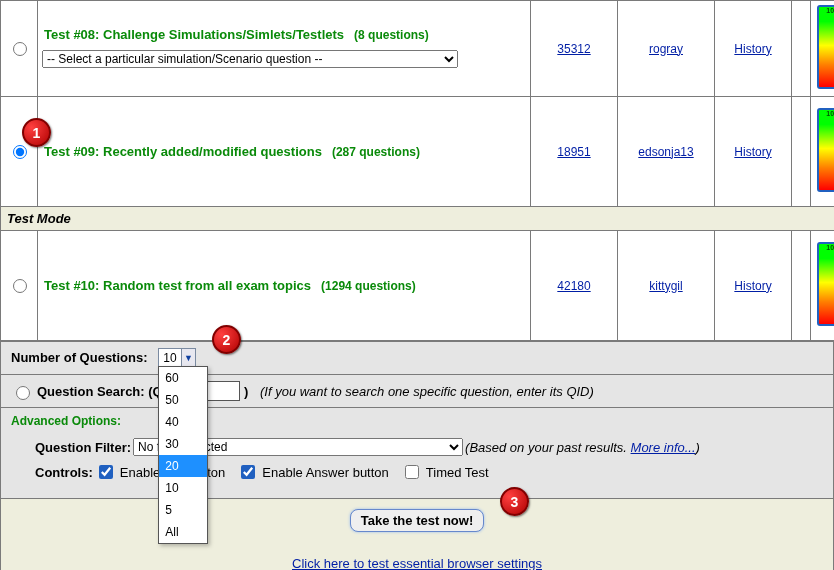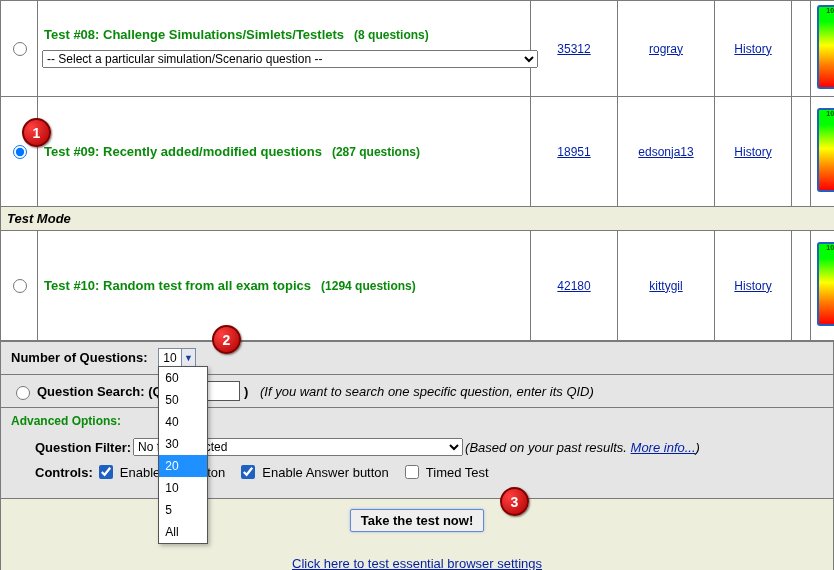--- a/index.html
+++ b/index.html
@@ -11,37 +11,37 @@
   .link-cell{text-align:center;font-size:12px}
   .qcount-cell{width:84px}
   .user-cell{width:94px}
   .hist-cell{width:74px}
   .spacer-cell{width:16px}
   .meter-cell{width:36px;padding:4px 0;text-align:center}
   .test-title{color:#0a8a0a;font-weight:bold;font-size:13px}
   .qcount{color:#0a8a0a;font-weight:bold}
   a.blue{color:#001ea5;text-decoration:underline}
   .section-hdr{background:#eeeedd;font-style:italic;font-weight:bold;font-size:13px;padding:4px 6px}
-  select.sim{width:496px;font-size:12px;margin:8px 6px 2px -2px}
+  select.sim{width:416px;font-size:12px;margin:8px 6px 2px -2px}
   .meter{width:20px;height:80px;border:2px solid #2060c0;border-radius:3px;display:inline-block;position:relative;
     background:linear-gradient(to bottom,#00ff00 0%,#00ff00 18%,#ffff00 48%,#ff8000 72%,#ff0000 100%)}
   .meter .lbl{position:absolute;top:0;right:1px;font-size:7px;font-weight:bold;color:#005000}
   .options-block{border:1px solid #7a7a7a;border-top:none}
   .options-row{padding:6px 10px;border-top:1px solid #7a7a7a;background:#e5e5e5;font-size:13px}
   .nolabel{font-weight:bold}
   .qsearch-row{display:flex;align-items:center;gap:4px}
   .adv-title{color:#0a8a0a;font-weight:bold;font-size:12px}
   .adv-body{padding:4px 24px 10px}
   .adv-body .line{margin:6px 0;font-size:13px;display:flex;align-items:center;gap:2px;flex-wrap:wrap}
   .adv-body .lbl{font-weight:bold}
   .filter-sel{width:330px;font-size:12px}
   .hint{font-style:italic}
   .ctl-group{display:flex;align-items:center;gap:4px;margin-right:10px}
   .submit-row{text-align:center;padding:10px;border-top:1px solid #7a7a7a;background:#eeeedd}
-  button.take{font-size:13px;font-weight:bold;padding:3px 10px;background:#efefef;border:1px solid #6688cc;border-radius:2px;box-shadow:0 0 3px #99bbee}
+  button.take{font-size:13px;font-weight:bold;padding:3px 10px;background:#efefef;border:1px solid #6688cc;border-radius:8px;box-shadow:0 0 3px #99bbee}
   .browser-link{display:block;margin-top:24px;color:#001ea5;text-decoration:underline;font-size:13px}
   
   .badge{position:absolute;width:25px;height:25px;border-radius:50%;background:radial-gradient(circle at 30% 30%,#ff4040,#b00000);
     color:#fff;font-weight:bold;font-size:14px;display:flex;align-items:center;justify-content:center;border:2px solid #800000;box-shadow:1px 1px 2px rgba(0,0,0,.5);z-index:50}
   
   .numq-wrap{display:inline-block;position:relative}
   .numq-display{border:1px solid #7a8aa0;height:18px;width:36px;display:inline-flex;align-items:center;background:#fff;font-size:12px}
   .numq-display .val{padding:0 4px;flex:1}
   .numq-display .chev{width:15px;height:18px;border-left:1px solid #7a8aa0;display:flex;align-items:center;justify-content:center;background:#e8e8f0;color:#1040a0;font-size:9px}
   .numq-list{position:absolute;top:18px;left:0;width:48px;border:1px solid #555;background:#fff;z-index:40;box-shadow:2px 2px 4px rgba(0,0,0,.25)}

